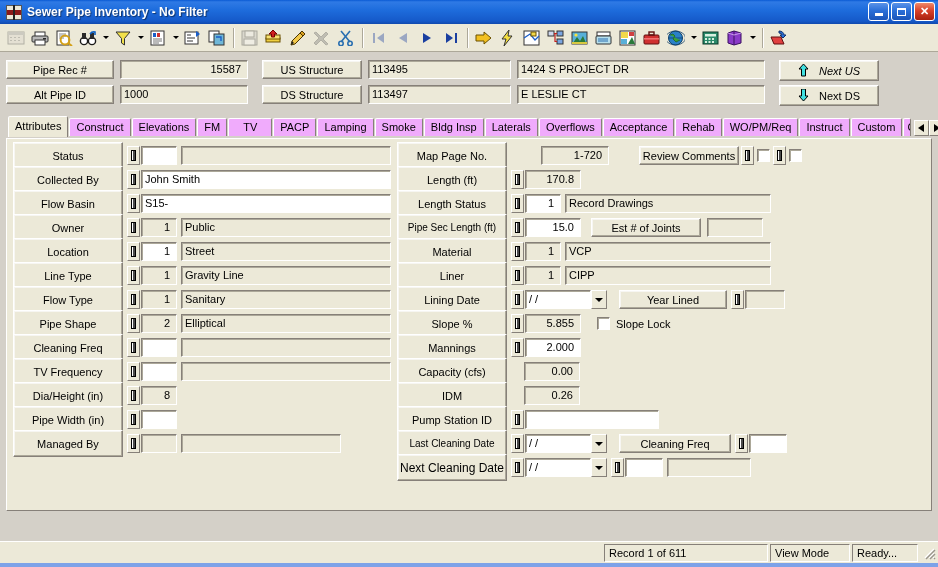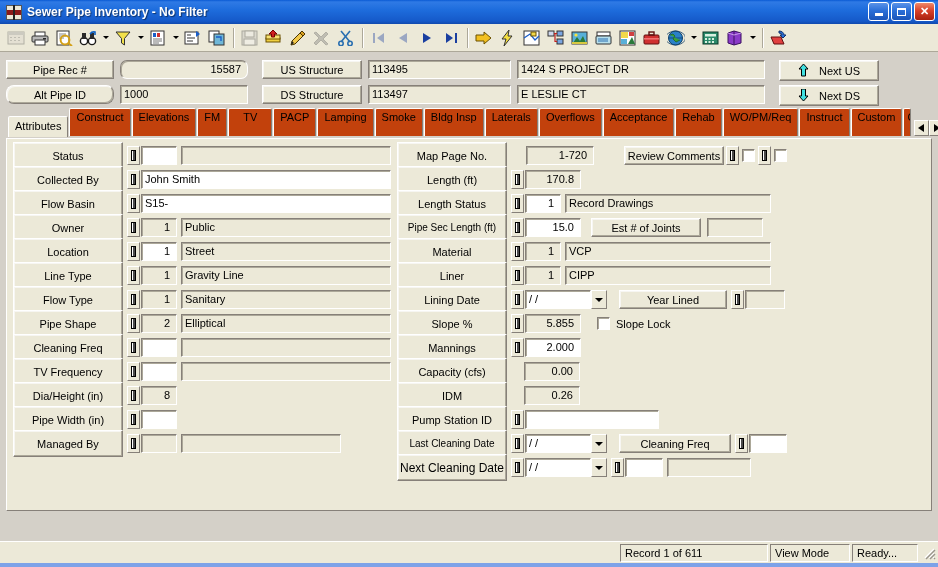--- a/index.html
+++ b/index.html
@@ -141,24 +141,24 @@
   }
   .navbtn { width: 100px; height: 21px; display:flex; align-items:center; gap:10px; padding:0 8px; }
   .arrowup, .arrowdn { width:11px; height:13px; position:relative; flex:0 0 11px; }
   
   .tabstrip {
     display: flex; align-items: flex-end;
     height: 21px; margin-top: 4px; padding-left: 2px;
     position: relative; z-index: 2;
   }
   .tab {
-    background: #c2410c;
+    background: #f0abfc;
     border: 1px solid; border-color: #ffffff #868079 #d4d0c8 #ffffff;
     border-bottom: none;
-    height: 28px; line-height: 16px;
+    height: 18px; line-height: 16px;
     padding: 0 6px; margin-right: 1px;
     font-size: 11px; cursor: pointer; white-space: nowrap;
     border-radius: 2px 2px 0 0;
   }
   .tab.active {
     height: 21px; line-height: 19px; font-weight: normal;
     background: #ece9d8; z-index:3;
     border-color: #ffffff #868079 transparent #ffffff;
     margin-bottom: -1px;
   }
@@ -483,43 +483,43 @@
       </div>
     </div>
   </div>
 
   <div class="body">
 
     <div class="topfields">
       <div style="width:242px;flex:0 0 242px;">
         <div style="display:flex;margin-bottom:6px;">
           <div class="btn" style="width:108px;flex:0 0 108px;">Pipe Rec #</div>
-          <div class="fld num" style="flex:1 1 auto;margin-left:6px;border-radius:7px;">15587</div>
+          <div class="fld num" style="flex:1 1 auto;margin-left:6px;">15587</div>
         </div>
         <div style="display:flex;">
-          <div class="btn" style="width:108px;flex:0 0 108px;border-radius:8px;">Alt Pipe ID</div>
+          <div class="btn" style="width:108px;flex:0 0 108px;">Alt Pipe ID</div>
           <div class="fld" style="flex:1 1 auto;margin-left:6px;">1000</div>
         </div>
       </div>
 
       <div style="width:503px;flex:0 0 503px;margin-left:14px;">
         <div style="display:flex;margin-bottom:6px;">
           <div class="btn" style="width:100px;flex:0 0 100px;">US Structure</div>
           <div class="fld" style="width:143px;flex:0 0 143px;margin-left:6px;">113495</div>
           <div class="fld" style="flex:1 1 auto;margin-left:6px;">1424  S  PROJECT DR</div>
         </div>
         <div style="display:flex;">
           <div class="btn" style="width:100px;flex:0 0 100px;">DS Structure</div>
           <div class="fld" style="width:143px;flex:0 0 143px;margin-left:6px;">113497</div>
           <div class="fld" style="flex:1 1 auto;margin-left:6px;"> E  LESLIE CT</div>
         </div>
       </div>
 
       <div style="flex:1 1 auto;margin-left:14px;">
-        <div class="btn navbtn" style="margin-bottom:4px;">
+        <div class="btn navbtn" style="margin-bottom:4px;font-style:italic;">
           <span class="arrowup">
             <svg width="11" height="13">
                 <path d="M5.5 0 L10 5 L7.5 5 L7.5 12 L3.5 12 L3.5 5 L1 5 Z" fill="#40e0e0" stroke="#000"></path>
               </svg>
           </span>
           <span>Next US</span>
         </div>
         <div class="btn navbtn">
           <span class="arrowdn">
             <svg width="11" height="13">
@@ -679,21 +679,21 @@
               </div>
             <div class="fld num" style="width:36px;flex:0 0 36px;"></div>
             <div class="fld" style="width:160px;flex:0 0 160px;margin-left:4px;"></div>
           </div>
         </div>
 
         <div style="flex:1 1 auto;margin-left:6px;">
 
           <div class="row">
             <div class="btn lbl">Map Page No.</div>
-            <div class="fld num" style="width:68px;flex:0 0 68px;margin-left:19px;">1-720</div>
+            <div class="fld num" style="width:68px;flex:0 0 68px;margin-left:34px;">1-720</div>
             <div class="btn" style="width:100px;flex:0 0 100px;margin-left:30px;">Review Comments</div>
             <div class="lookup" style="margin-left:2px;">
                 <i></i>
               </div>
             <div class="cbx"></div>
             <div class="lookup" style="margin-left:3px;">
                 <i></i>
               </div>
             <div class="cbx"></div>
           </div>
@@ -826,21 +826,21 @@
             <div class="fld edit" style="width:38px;flex:0 0 38px;"></div>
             <div class="fld" style="width:84px;flex:0 0 84px;margin-left:4px;"></div>
           </div>
 
         </div>
       </div>
     </div>
   </div>
 
   <div class="statusbar">
-    <div class="sb-panel" style="width:148px;justify-content:flex-start;">Record 1 of 611</div>
+    <div class="sb-panel" style="width:164px;justify-content:flex-start;">Record 1 of 611</div>
     <div class="sb-panel" style="width:80px;justify-content:flex-start;">View Mode</div>
     <div class="sb-panel" style="width:66px;justify-content:flex-start;">Ready...</div>
     <div class="grip">
       <svg width="14" height="14">
           <g stroke="#fff" stroke-width="1.4">
             <line x1="12" y1="3" x2="3" y2="12"></line>
             <line x1="12" y1="7" x2="7" y2="12"></line>
             <line x1="12" y1="11" x2="11" y2="12"></line>
           </g>
           <g stroke="#9a968c" stroke-width="1.4">

